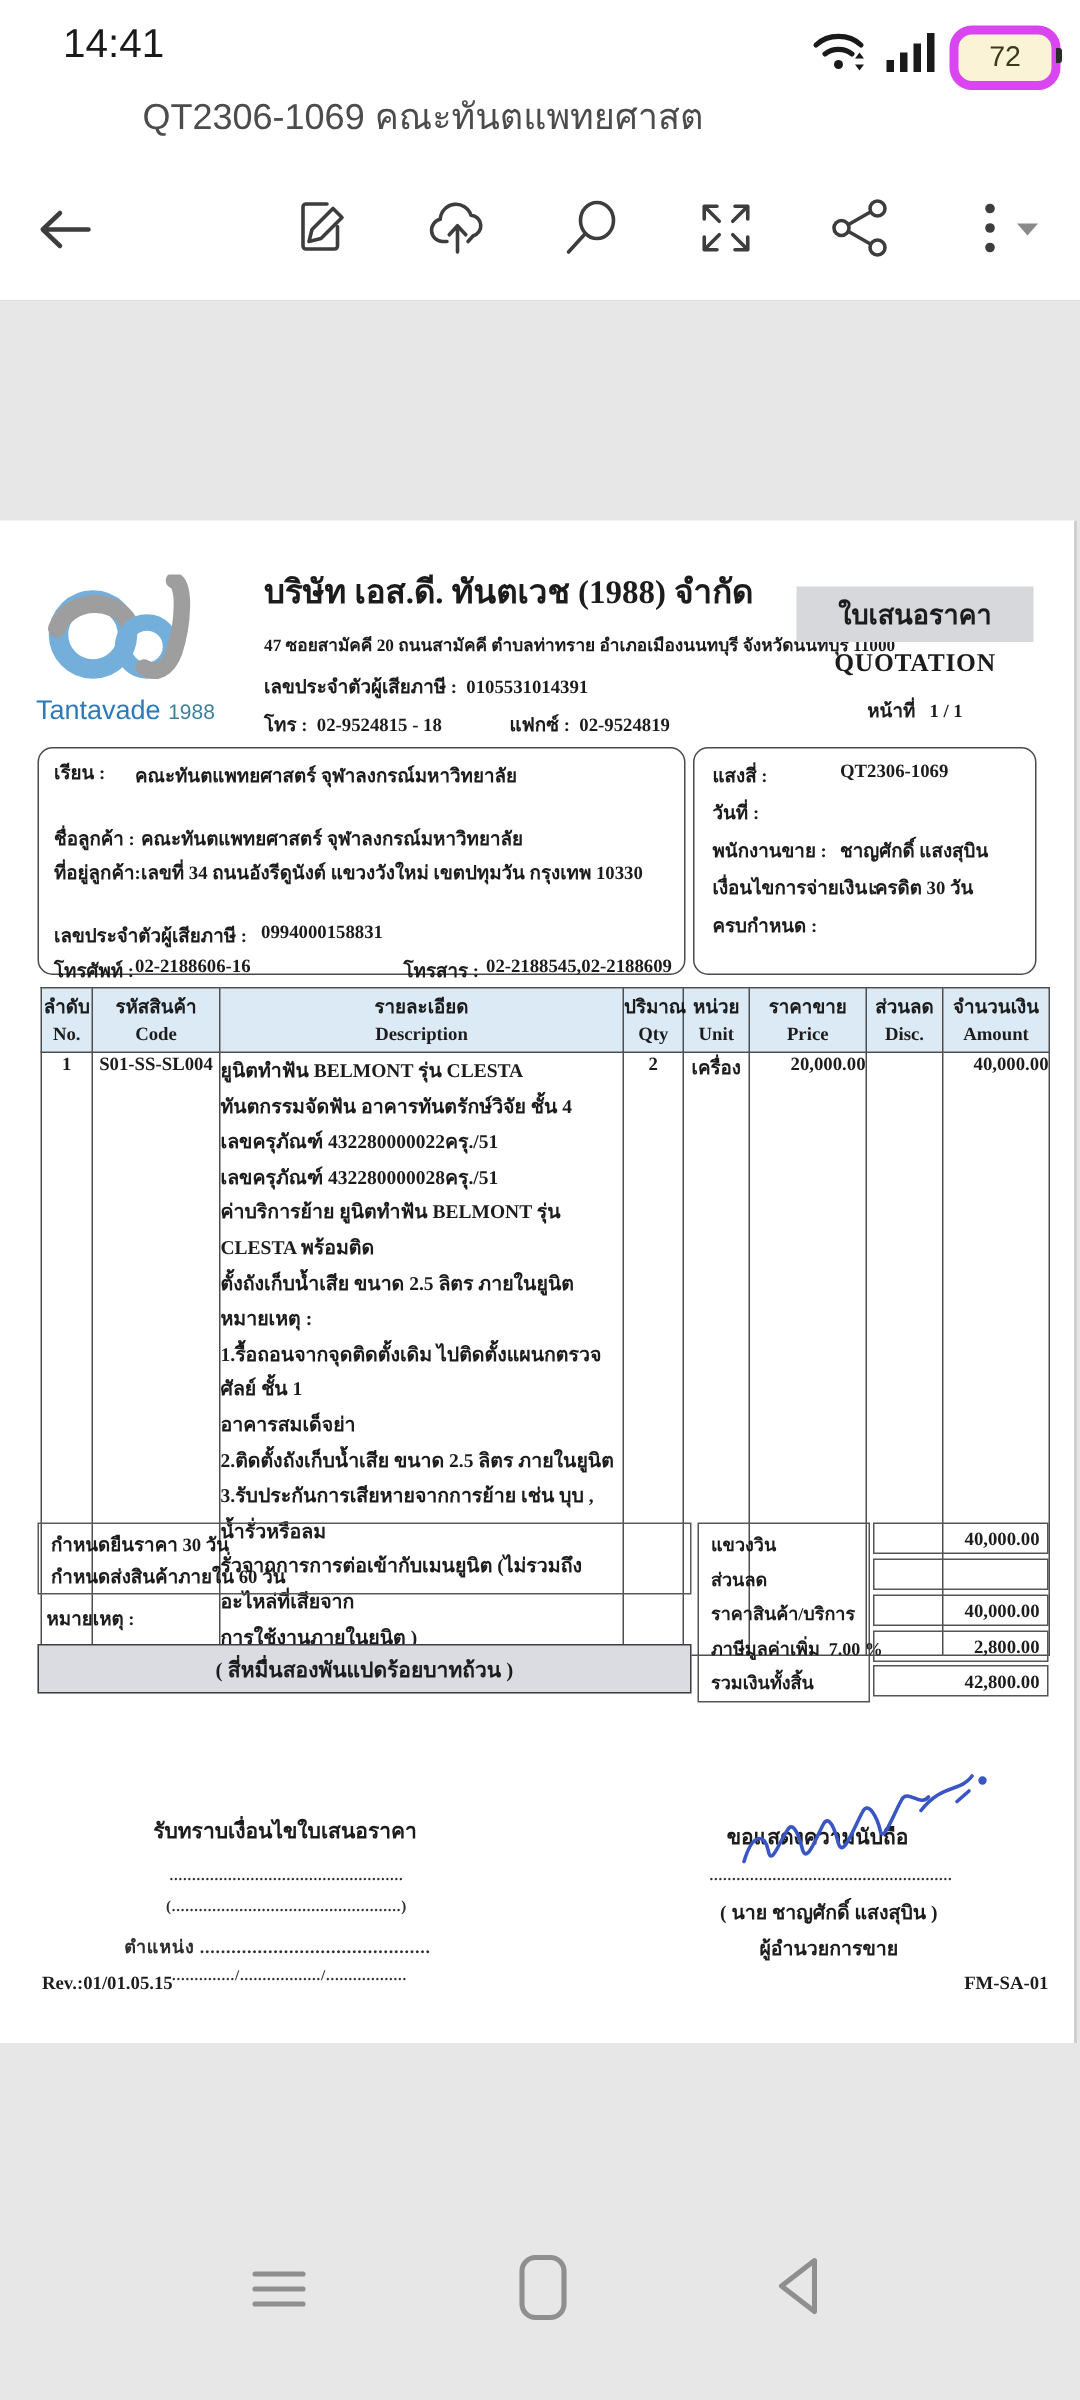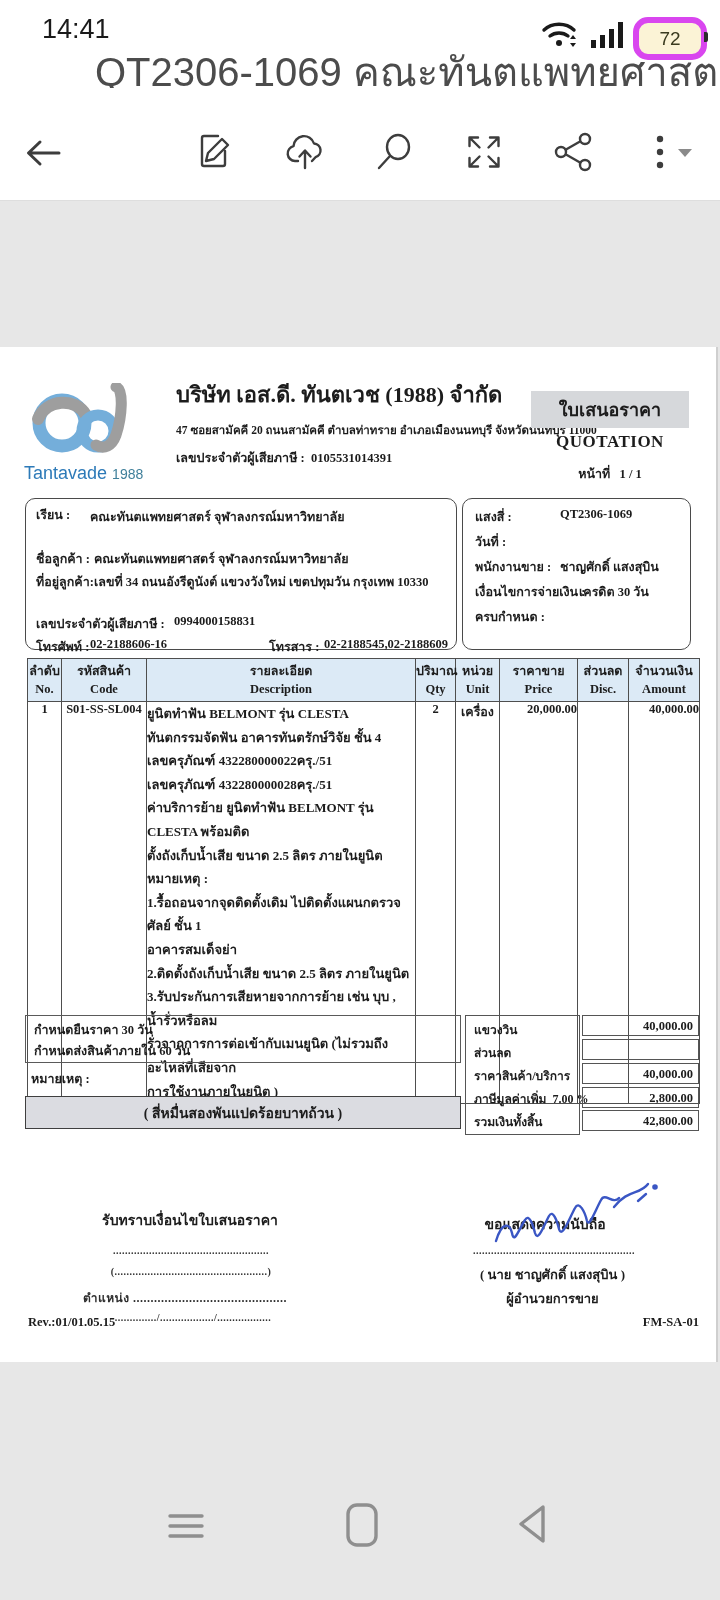--- a/index.html
+++ b/index.html
@@ -6,21 +6,21 @@
   body{width:720px;height:1600px;position:relative;background:#e7e7e7;
        font-family:"Liberation Sans","DejaVu Sans",sans-serif;overflow:hidden;}
   .abs{position:absolute;}
 
   
   .chrome-top{left:0;top:0;width:720px;height:200px;background:#ffffff;border-bottom:1px solid #dedede;}
   .status-time{left:42px;top:14px;font-size:27px;color:#1a1a1a;}
   .battery{left:633px;top:17px;width:62px;height:31px;border:6px solid #d946ef;border-radius:15px;
            background:#fbf3d6;color:#3a3a1e;font-size:19px;display:flex;align-items:center;justify-content:center;}
   .battery:after{content:"";position:absolute;right:-7px;top:9px;width:4px;height:10px;background:#2b2b2b;border-radius:0 2px 2px 0;}
-  .title-text{left:95px;top:40px;width:622px;height:48px;font-size:40px;color:#4c4c4c;
+  .title-text{left:95px;top:58px;width:622px;height:48px;font-size:24px;color:#4c4c4c;
               white-space:nowrap;overflow:hidden;}
   .toolbar-row{left:190px;top:126px;width:512px;height:52px;display:flex;justify-content:space-between;align-items:center;}
   .icon-btn{width:50px;height:50px;display:flex;align-items:center;justify-content:center;}
   .stroke-ic{stroke:#3d3d3d;fill:none;stroke-width:2.4;stroke-linecap:round;stroke-linejoin:round;}
 
   
   .paper{left:0;top:347px;width:716px;height:1015px;background:#ffffff;border-right:2px solid #cfcfcf;
          font-family:"Liberation Serif","DejaVu Serif",serif;color:#1c1c1c;}
   .doc{position:absolute;font-weight:bold;}
   .company{left:176px;top:30px;font-size:22px;}
@@ -154,20 +154,24 @@
   </svg>
   <div class="doc logo-text">
     <span>Tantavade</span>
     <span class="yr">1988</span>
   </div>
 
   <div class="doc company">บริษัท เอส.ดี. ทันตเวช (1988) จำกัด</div>
   <div class="doc addr">47 ซอยสามัคคี 20 ถนนสามัคคี ตำบลท่าทราย  อำเภอเมืองนนทบุรี จังหวัดนนทบุรี 11000</div>
   <div class="doc taxid">
     <span>เลขประจำตัวผู้เสียภาษี :</span>&nbsp;&nbsp;<span>0105531014391</span>
+  </div>
+  <div class="doc phones">
+    <span>โทร :</span>&nbsp;&nbsp;<span>02-9524815 - 18</span>
+    <span style="margin-left:42px">แฟกซ์ :</span>&nbsp;&nbsp;<span>02-9524819</span>
   </div>
 
   <div class="doc qbox">ใบเสนอราคา</div>
   <div class="doc qen">QUOTATION</div>
   <div class="doc qpage">
     <span>หน้าที่</span>&nbsp;&nbsp;&nbsp;<span>1   /   1</span>
   </div>
 
   <div class="abs rbox custbox">
     <span class="f12" style="left:10px;top:6px">เรียน :</span>

